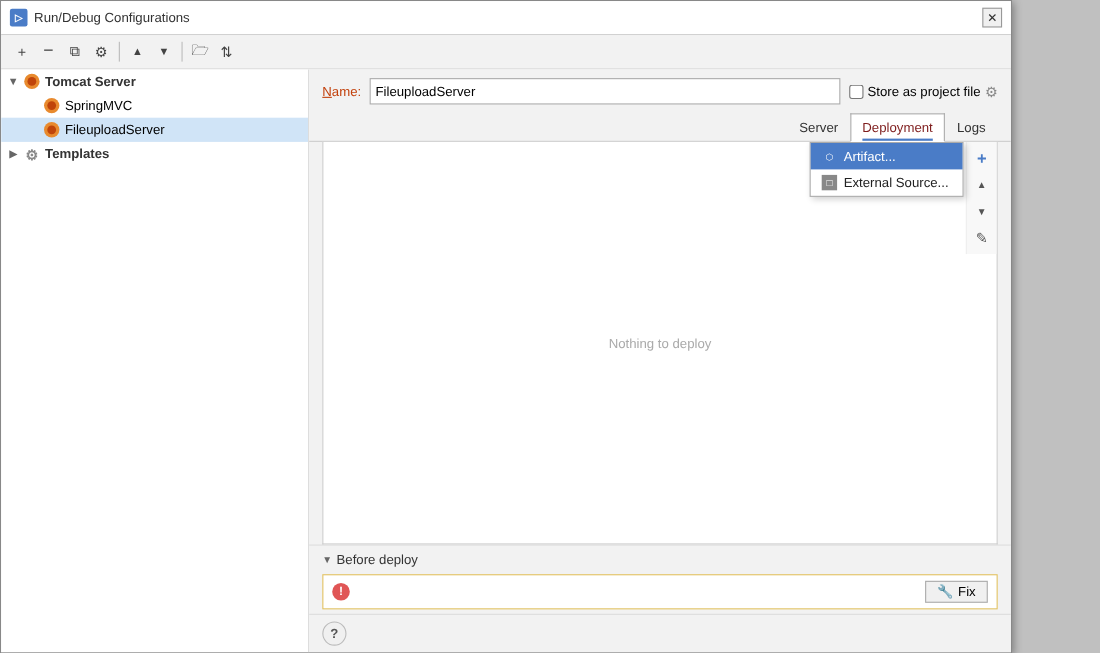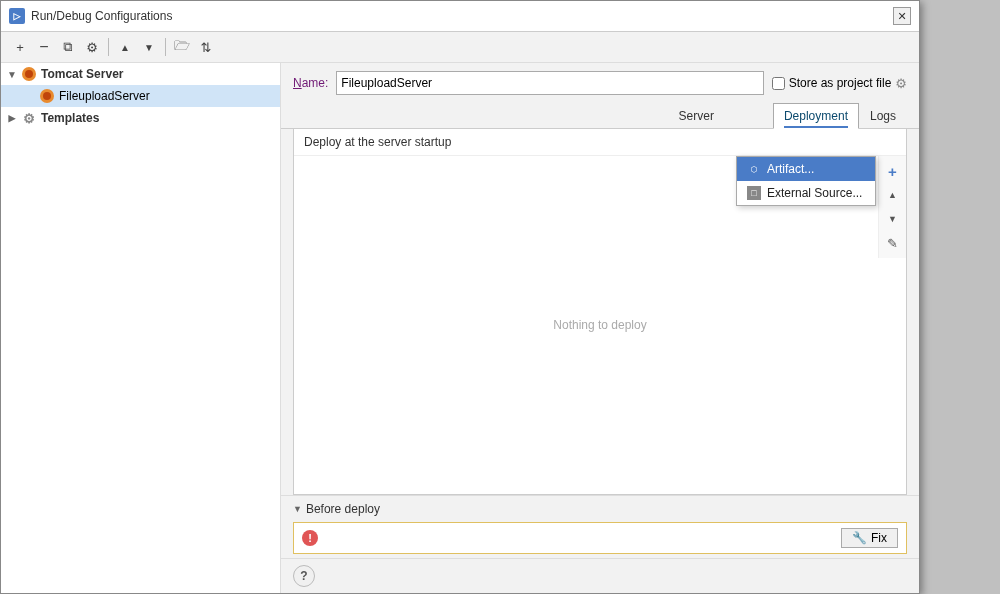--- a/index.html
+++ b/index.html
@@ -134,21 +134,21 @@
       overflow: hidden;
     }
 
     .name-row {
       display: flex;
       align-items: center;
       padding: 8px 12px;
       gap: 8px;
       background: #f2f2f2;
     }
-    .name-label { color: #701a75; font-size: 12px; }
+    .name-label { color: #c2410c; font-size: 12px; }
     .name-label span { text-decoration: underline; }
     .name-input {
       flex: 1;
       height: 24px;
       border: 1px solid #aaa;
       padding: 0 4px;
       font-size: 12px;
       font-family: inherit;
     }
     .store-checkbox-area {
@@ -176,22 +176,21 @@
       border: 1px solid transparent;
       border-bottom: none;
       margin-bottom: -1px;
       background: transparent;
       position: relative;
     }
     .tab.active {
       background: #fff;
       border-color: #aaa;
       border-bottom: 1px solid #fff;
-      color: #0c4a6e;
-      margin-left: 48px;
+      color: #7f1d1d;
     }
     .tab .tab-underline {
       position: absolute;
       bottom: 0; left: 10px; right: 10px;
       height: 2px;
       background: #4a7cc7;
     }
 
     .tab-content {
       flex: 1;
@@ -399,20 +398,27 @@
     <div class="left-panel">
 
       <div class="tree-item level-0">
         <span class="tree-arrow">▼</span>
         <div class="tree-icon">
           <div class="tomcat-icon"></div>
         </div>
         <span>Tomcat Server</span>
       </div>
 
+      <div class="tree-item level-1">
+        <span class="tree-arrow"></span>
+        <div class="tree-icon">
+          <div class="tomcat-icon"></div>
+        </div>
+        <span>SpringMVC</span>
+      </div>
 
       <div class="tree-item level-1 selected">
         <span class="tree-arrow"></span>
         <div class="tree-icon">
           <div class="tomcat-icon"></div>
         </div>
         <span>FileuploadServer</span>
       </div>
 
       <div class="tree-item level-0">
@@ -443,21 +449,20 @@
         <div class="tab active">
           <span>Deployment</span>
           <div class="tab-underline"></div>
         </div>
         <div class="tab">
           <span>Logs</span>
         </div>
       </div>
 
       <div class="tab-content">
-        <div class="deploy-header">Deploy at the server startup</div>
 
         <div class="deploy-area">
           <span>Nothing to deploy</span>
 
           <div class="sidebar-actions">
             <button class="action-btn" style="color:#4a7cc7; font-weight:bold; font-size:15px;">+</button>
             <button class="action-btn" style="font-size:9px;">▲</button>
             <button class="action-btn" style="font-size:9px;">▼</button>
             <button class="action-btn" style="font-size:13px;">✎</button>
           </div>

